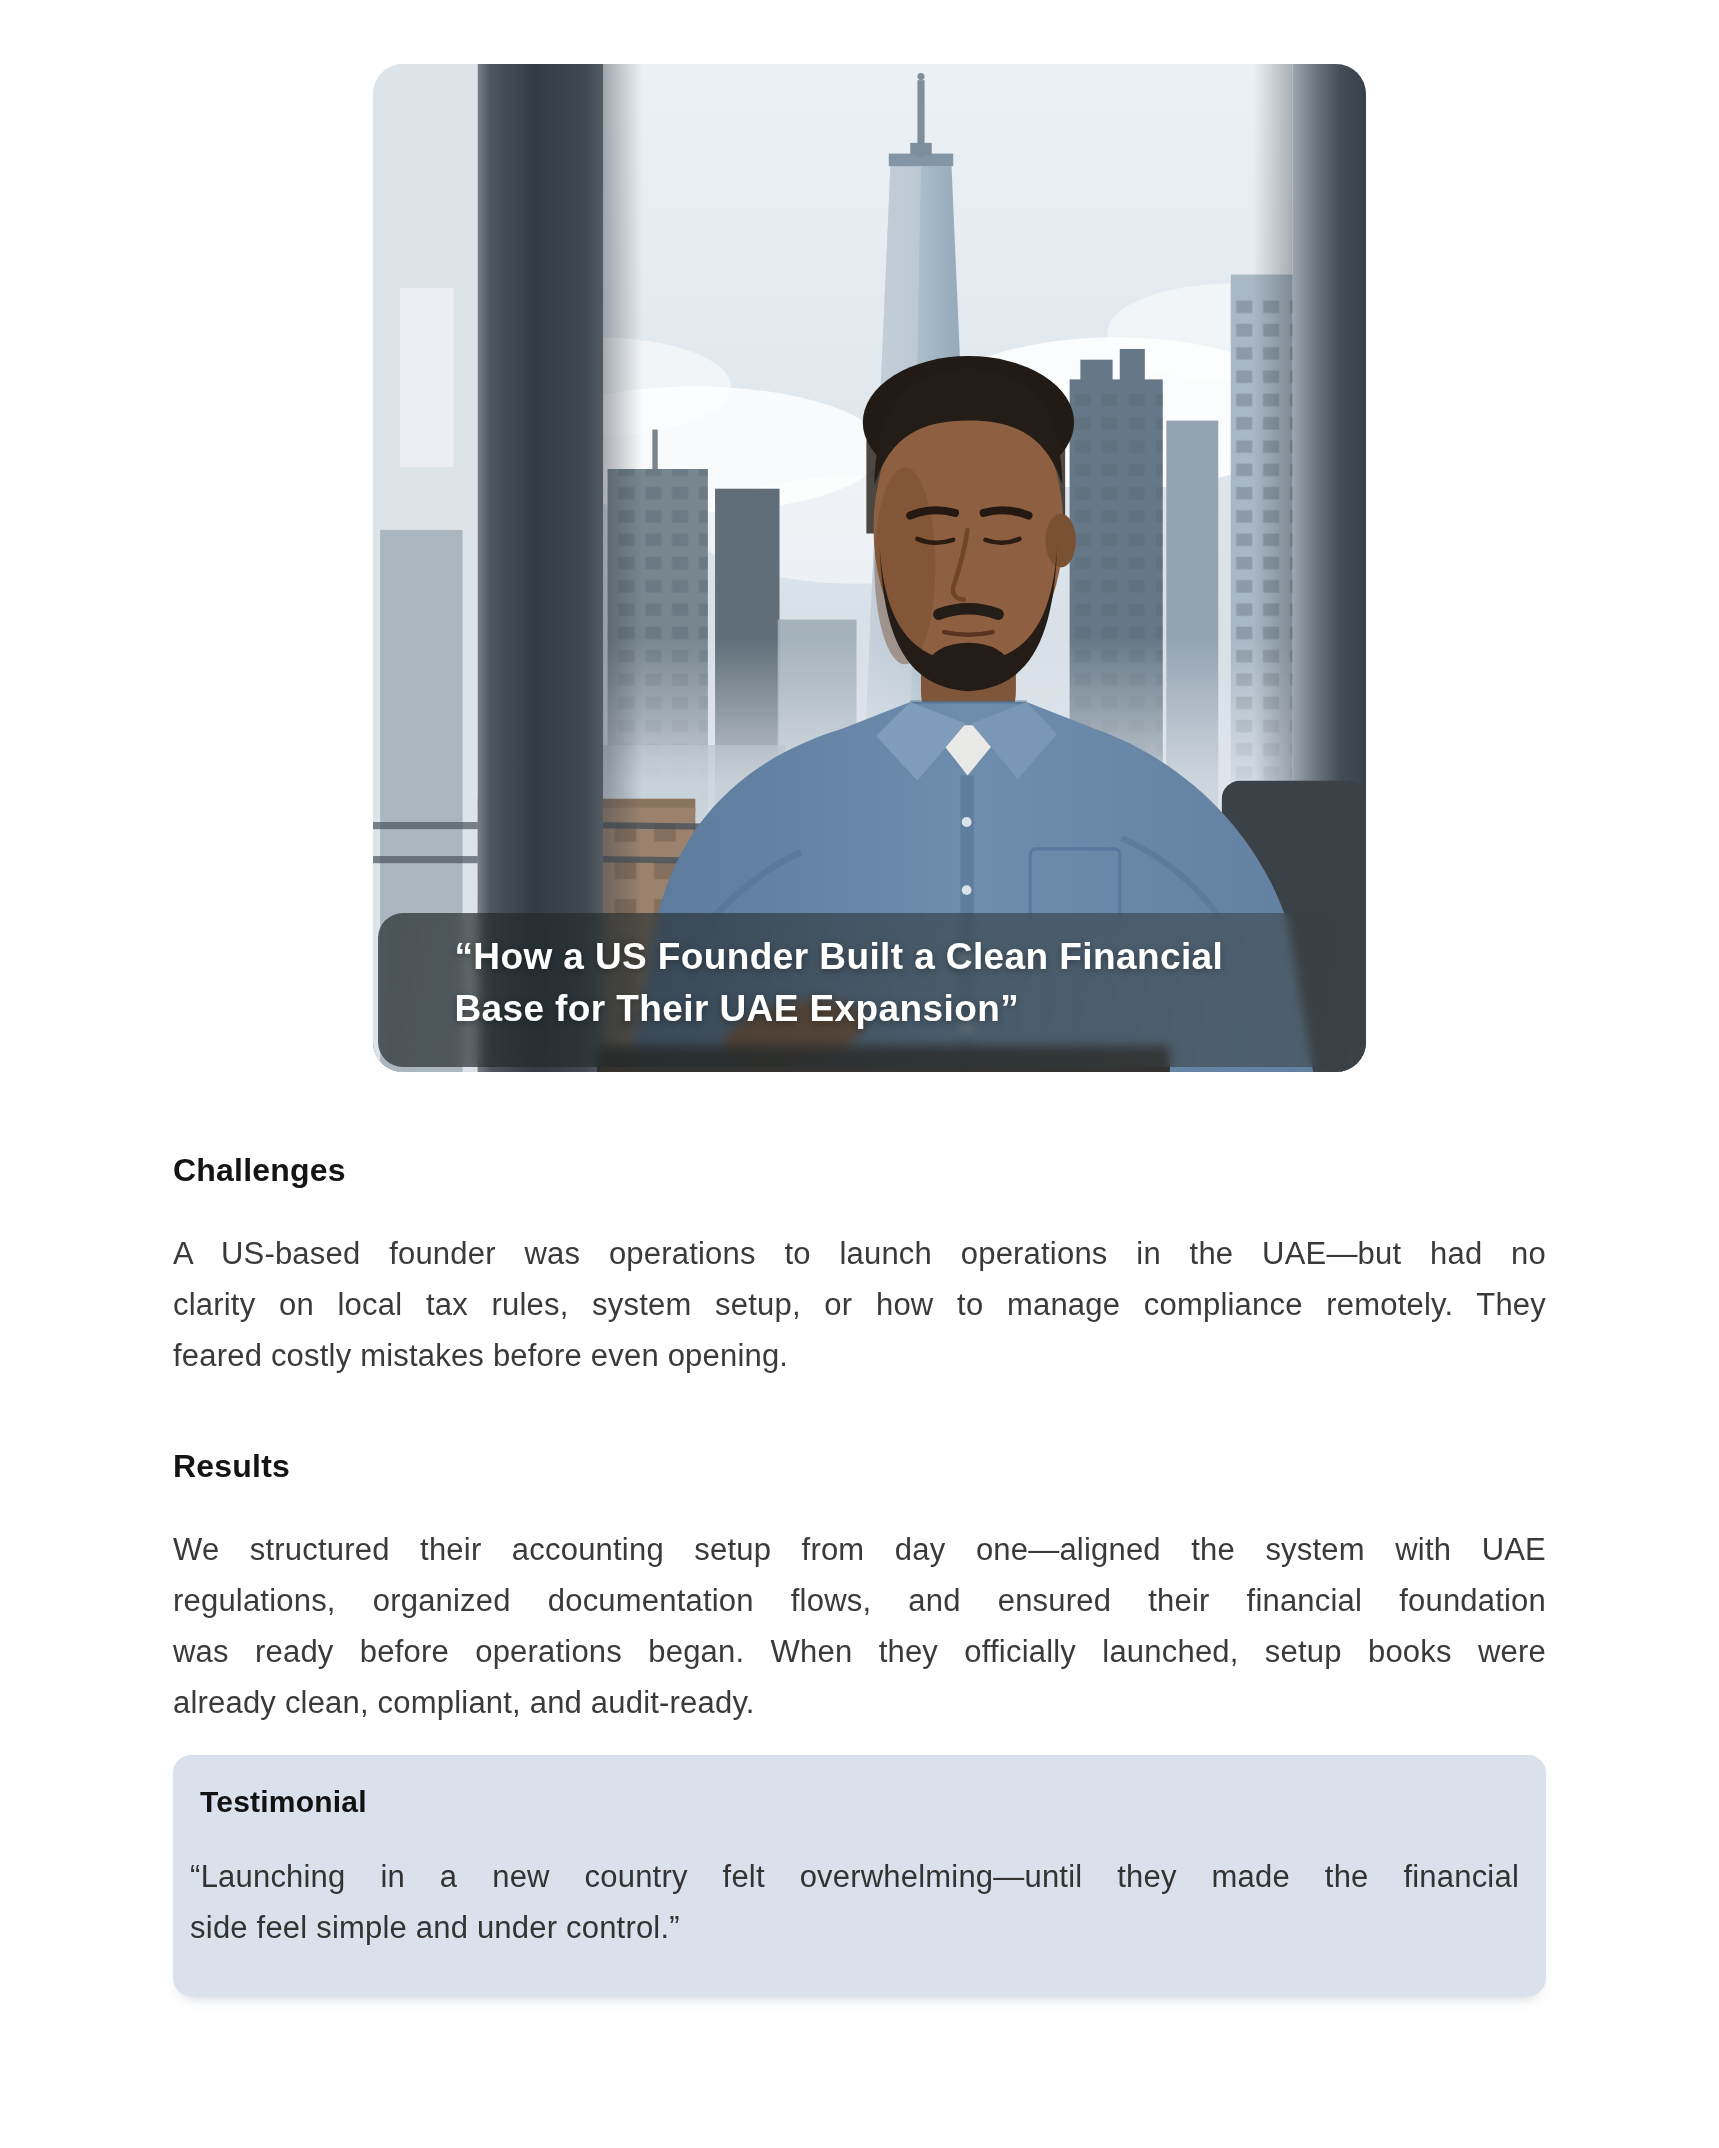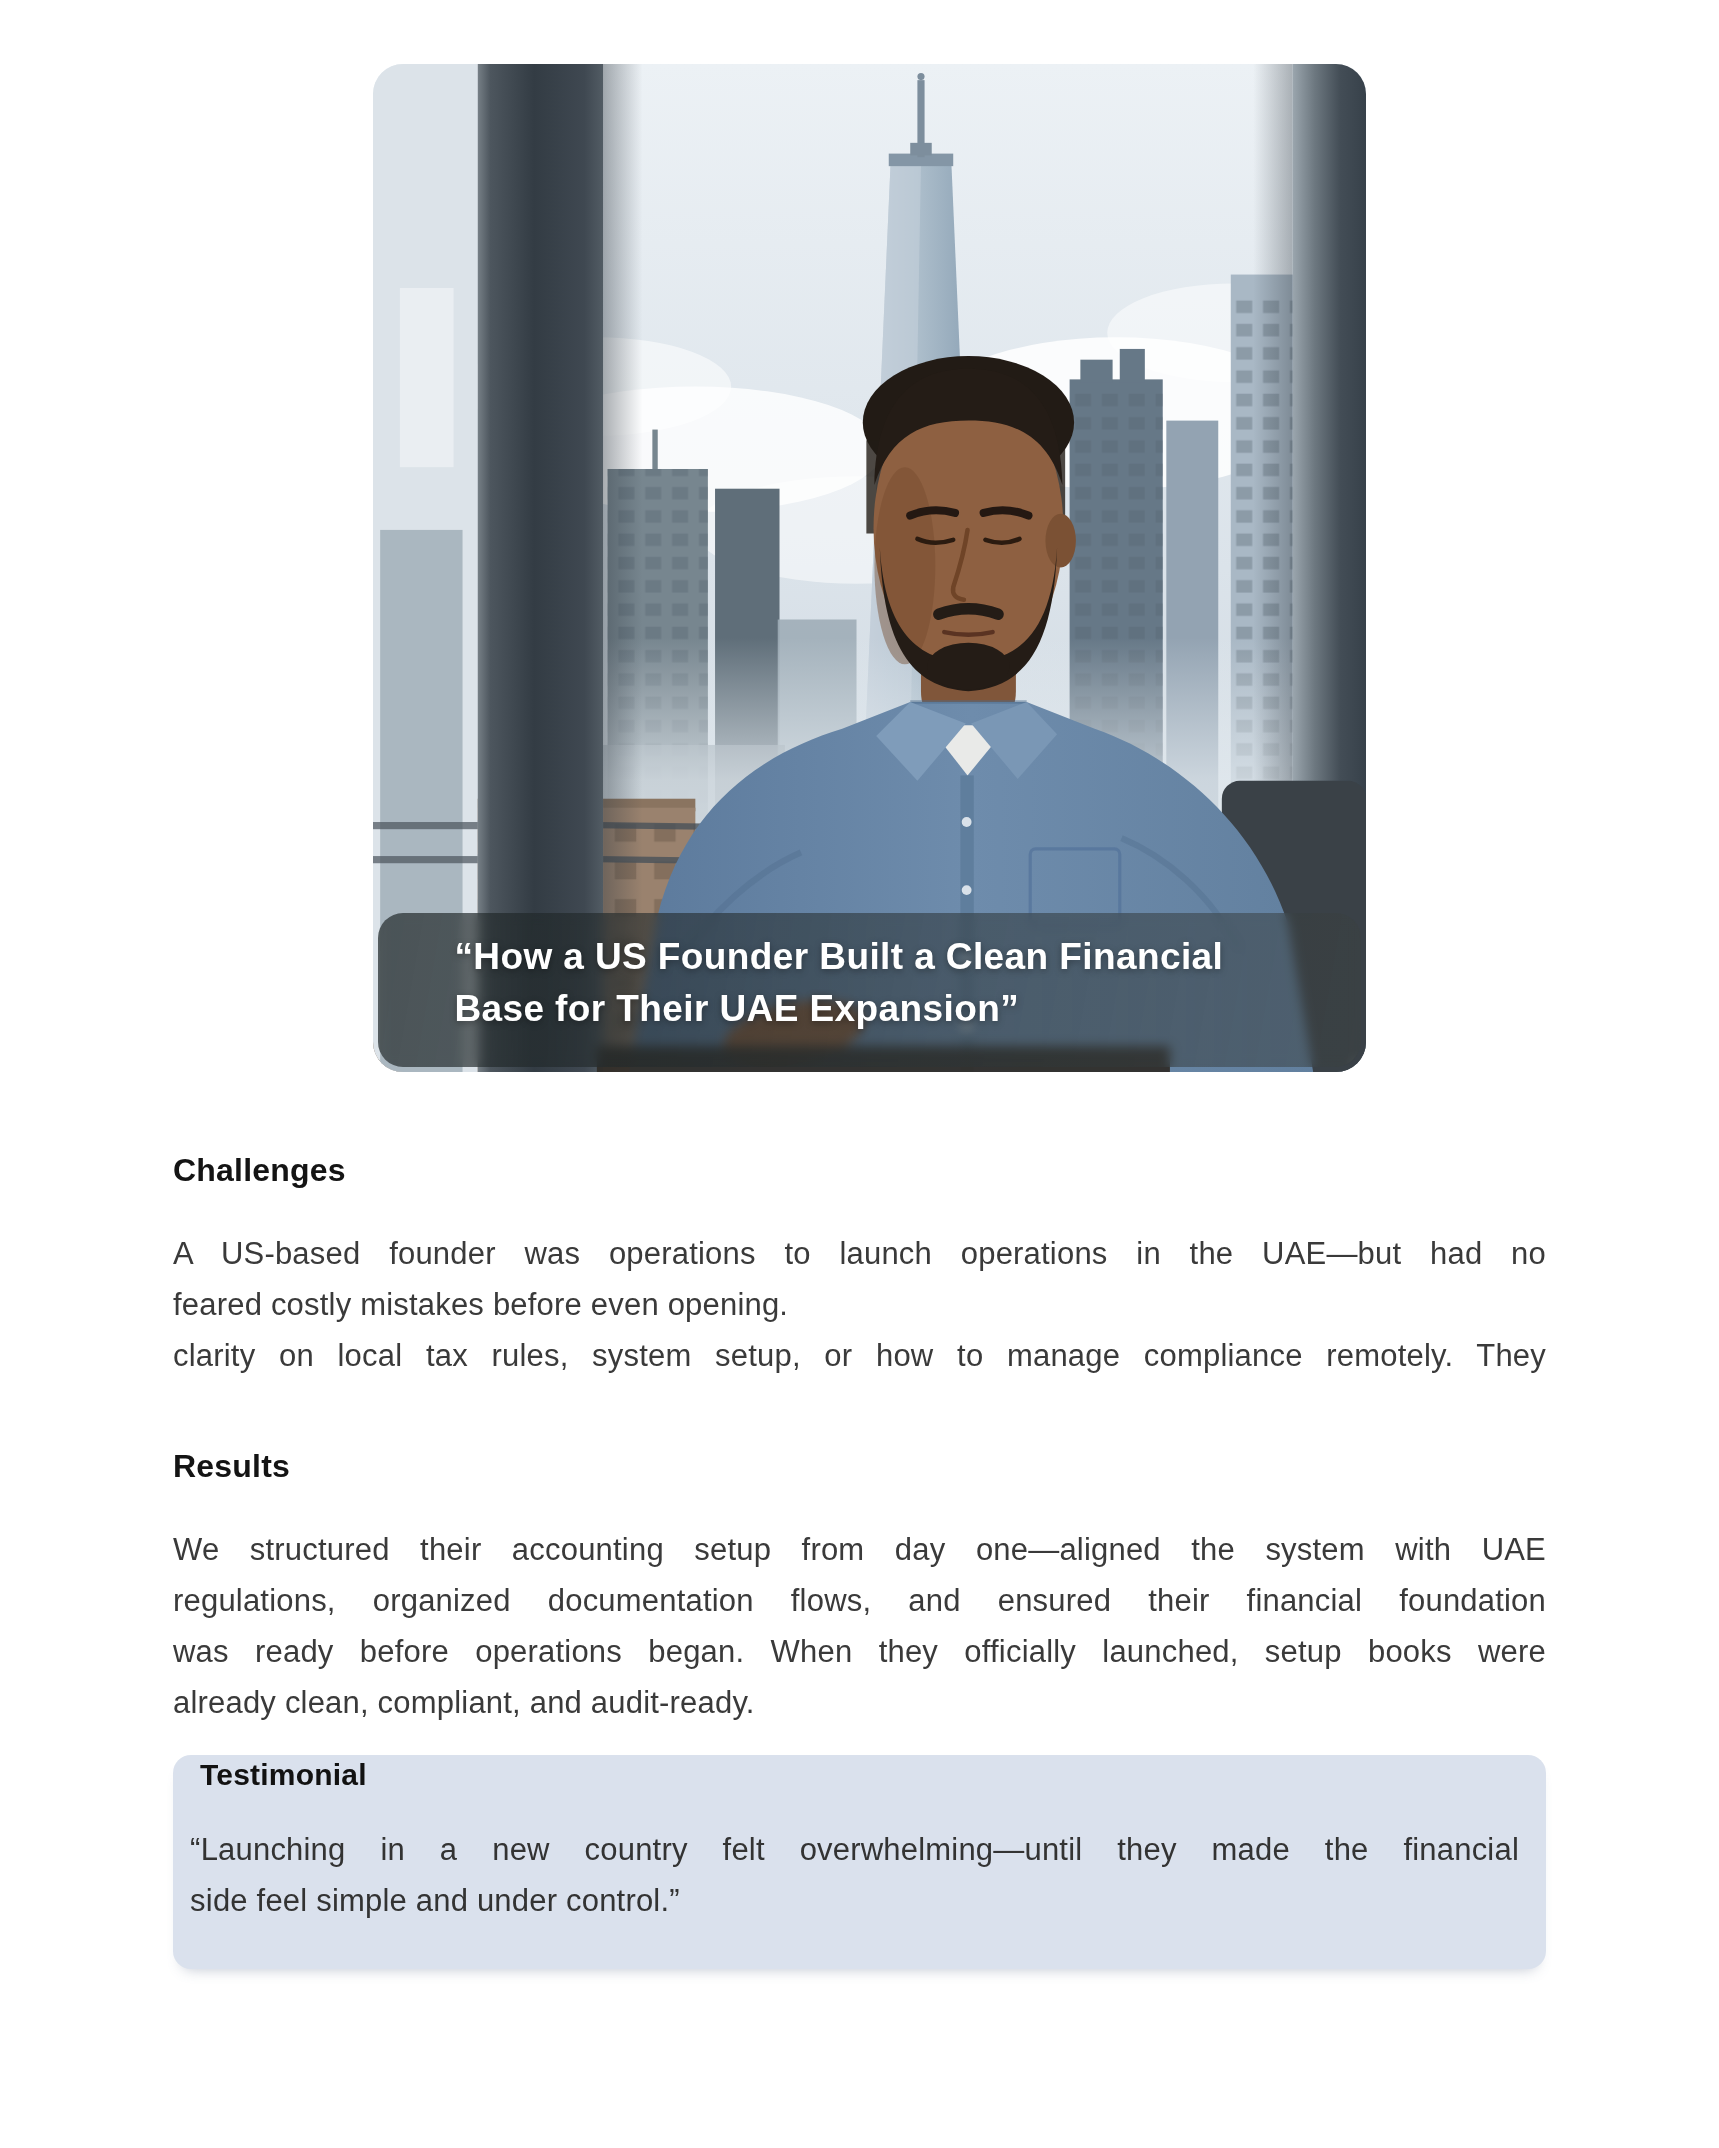--- a/index.html
+++ b/index.html
@@ -55,21 +55,21 @@
     color:#3a3a3a;
   }
   .jline { text-align:justify; text-align-last:justify; }
   .jline.jlast { text-align-last:left; }
 
   
   .testimonial {
     margin-top:27px;
     background:#dae1ed;
     border-radius:18px;
-    padding:0 27px 27px;
+    padding:27px 27px 27px;
     box-shadow:0 9px 14.3px -9px rgba(110,125,150,0.45);
   }
   .testimonial-heading {
     margin:0;
     font-size:30px; line-height:39px; font-weight:700;
     color:#121212; letter-spacing:0.2px;
   }
   .quote {
     margin:30px 0 16px -9.9px;
     font-size:31px; line-height:51px; letter-spacing:0.2px;
@@ -242,22 +242,22 @@
     <figcaption class="caption">
       <div>“How a US Founder Built a Clean Financial</div>
       <div>Base for Their UAE Expansion”</div>
     </figcaption>
   </figure>
 
   <section class="content">
     <h2 class="section-heading">Challenges</h2>
     <div class="para">
         <div class="jline">A US-based founder was operations to launch operations in the UAE—but had no</div>
+        <div class="jline">clarity on local tax rules, system setup, or how to manage compliance remotely. They</div>
         <div class="jline jlast">feared costly mistakes before even opening.</div>
-        <div class="jline">clarity on local tax rules, system setup, or how to manage compliance remotely. They</div>
       </div>
 
     <h2 class="section-heading heading-gap">Results</h2>
     <div class="para">
         <div class="jline">We structured their accounting setup from day one—aligned the system with UAE</div>
         <div class="jline">regulations, organized documentation flows, and ensured their financial foundation</div>
         <div class="jline">was ready before operations began. When they officially launched, setup books were</div>
         <div class="jline jlast">already clean, compliant, and audit-ready.</div>
       </div>
 

